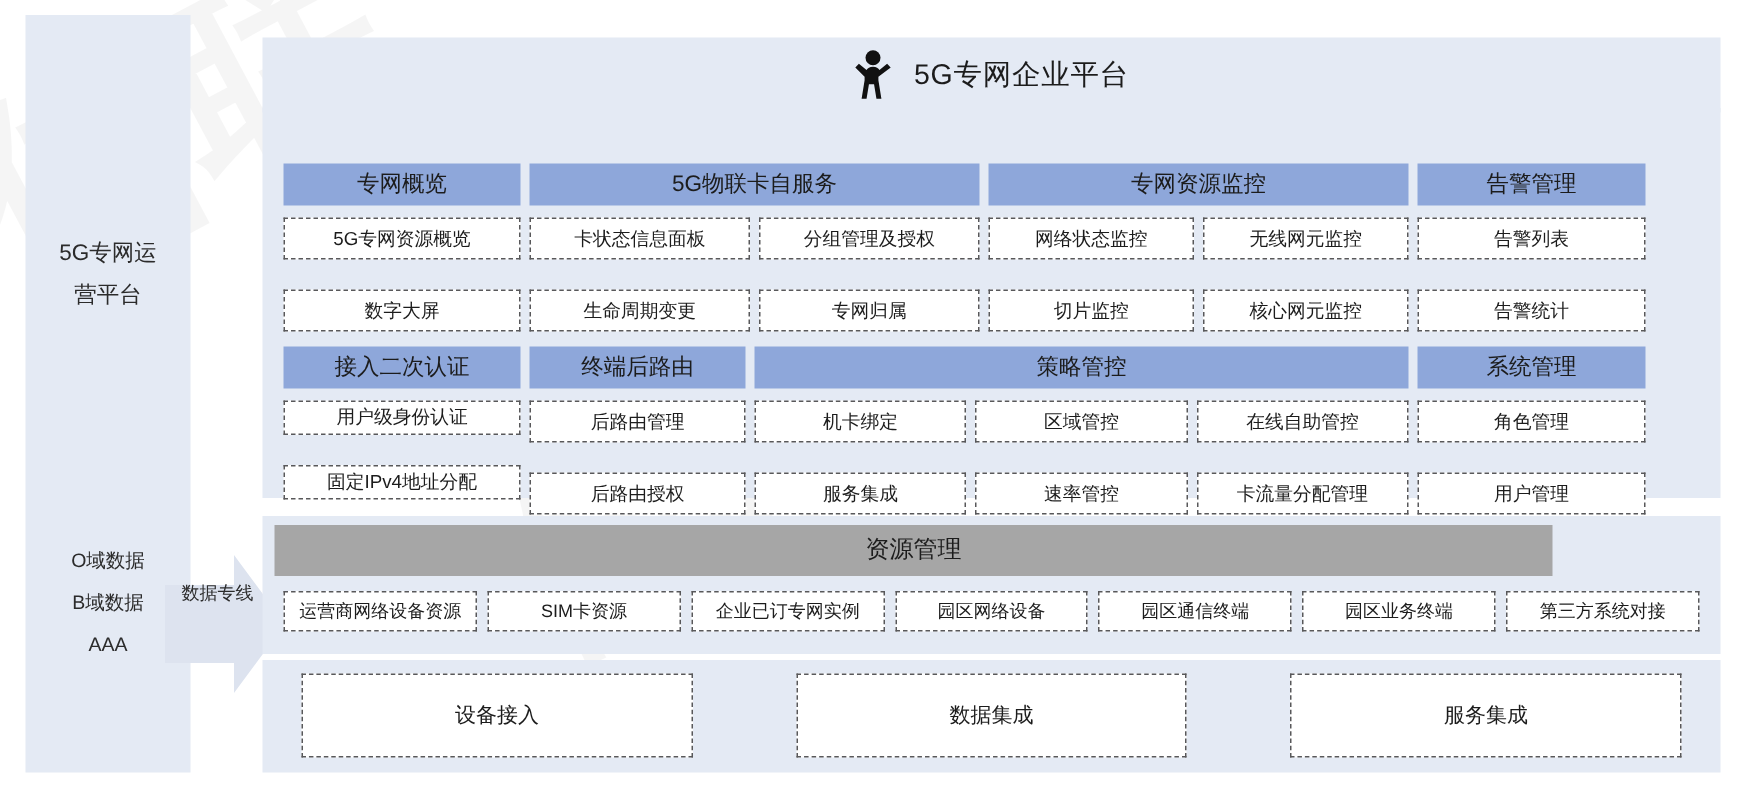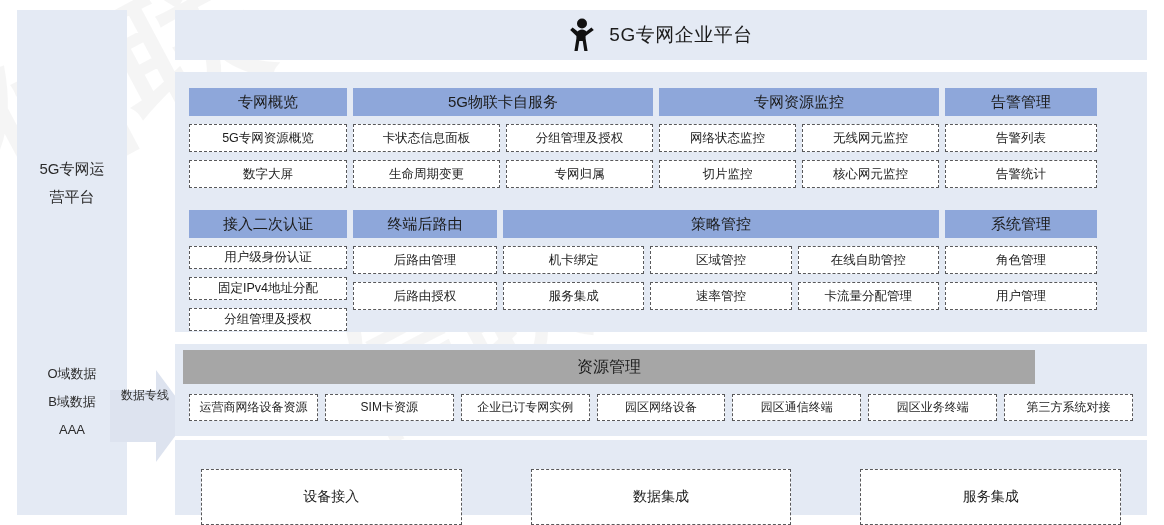--- a/index.html
+++ b/index.html
@@ -41,45 +41,45 @@
 
   
   .arrow-wrap{position:absolute;left:110px;top:368px;width:80px;height:96px;}
   .arrow-label{
     position:absolute;left:113px;top:388px;width:64px;text-align:center;
     font-size:12px;color:#2b2b2b;z-index:3;line-height:14px;
   }
 
   
   .title-band{
-    position:absolute;left:175px;top:10px;width:972px;height:50px;
+    position:absolute;left:175px;top:25px;width:972px;height:50px;
     background:#e4eaf4;
     display:flex;align-items:center;justify-content:center;
   }
   .title-inner{display:flex;align-items:center;gap:14px;}
   .person-icon{width:26px;height:34px;display:block;}
   .title-text{font-size:19px;color:#1c1c1c;letter-spacing:.5px;}
 
   
   .main-panel{
     position:absolute;left:175px;top:72px;width:972px;height:260px;
     background:#e4eaf4;
   }
   .sec-row{position:absolute;left:0;right:0;display:flex;gap:6px;padding:0 14px;box-sizing:border-box;}
   .sec-row.r1{top:16px;}
   .sec-row.r2{top:138px;}
 
-  .group{display:flex;flex-direction:column;}
+  .group{display:flex;flex-direction:column;margin-top:21px;}
   .group-hdr{
     background:#8ea7da;color:#1c1c1c;
     height:28px;line-height:28px;text-align:center;
     font-size:15px;
   }
   .group-body{margin-top:8px;display:flex;gap:6px;}
-  .gcol{display:flex;flex-direction:column;gap:8px;flex:1;}
+  .gcol{display:flex;flex-direction:column;gap:20px;flex:1;}
 
   .tile{
     background:#ffffff;border:1px dashed #58585a;
     height:28px;line-height:26px;text-align:center;
     font-size:12.5px;color:#1c1c1c;box-sizing:border-box;
     white-space:nowrap;overflow:hidden;
   }
   .tile.tight{height:23px;line-height:21px;}
 
   
@@ -105,21 +105,21 @@
     display:flex;gap:7px;
   }
   .res-tiles .tile{flex:1;font-size:12px;height:27px;line-height:25px;}
 
   
   .bot-band{position:absolute;left:175px;top:440px;width:972px;height:75px;background:#e4eaf4;}
   .bot-row{position:absolute;left:26px;top:9px;width:920px;display:flex;gap:69px;}
   .bigtile{
     flex:1;height:56px;background:#ffffff;border:1px dashed #58585a;
     display:flex;align-items:center;justify-content:center;
-    font-size:14px;color:#1c1c1c;box-sizing:border-box;margin-top:20px;
+    font-size:14px;color:#1c1c1c;box-sizing:border-box;
   }
 </style>
 </head>
 <body>
 
 <div class="watermark">
   <div class="wm-txt wm1">信联</div>
   <div class="wm-txt wm2">信联</div>
   <div class="wm-txt wm3">信联</div>
 </div>

